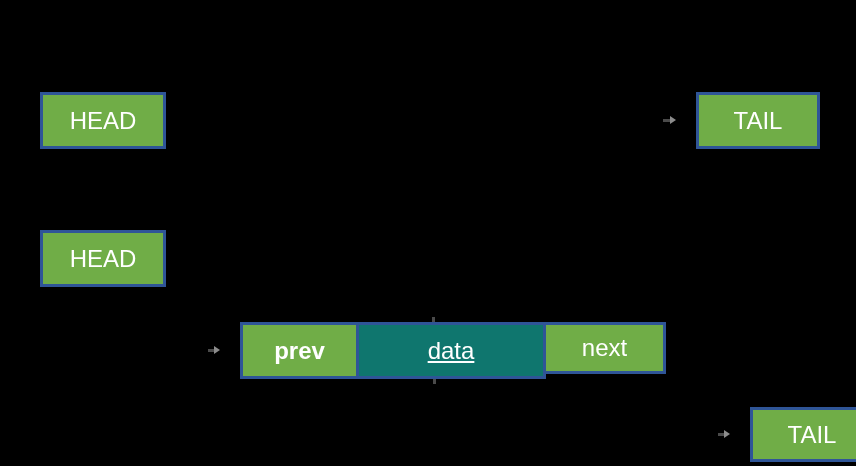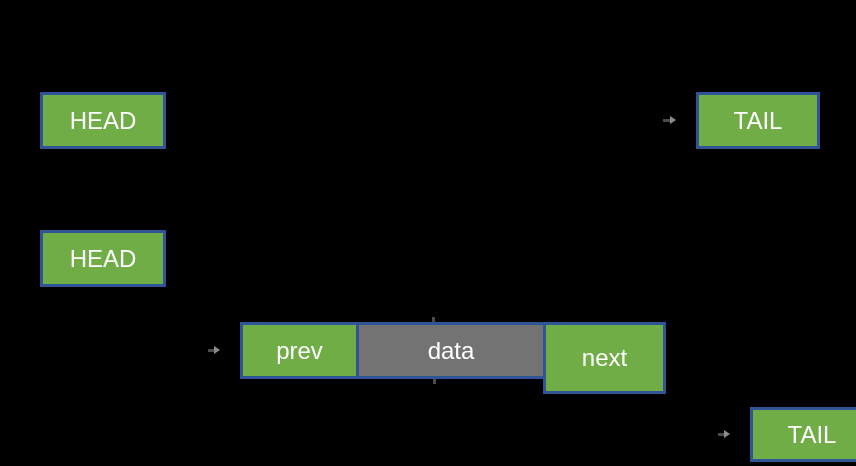--- a/index.html
+++ b/index.html
@@ -23,23 +23,23 @@
     color:var(--label-text,#fff);
     font-size:24px;
     line-height:1;
     user-select:none;
     margin-left:20px;
   }
   .box .lbl{white-space:nowrap;}
   .head-top   {left:20px;  top:92px;  width:126px; height:57px;}
   .tail-top   {left:676px; top:92px;  width:124px; height:57px;}
   .head-mid   {left:20px;  top:230px; width:126px; height:57px;}
-  .node-prev  {left:220px; top:322px; width:119px; height:57px;}
+  .node-prev  {left:220px; top:322px; width:119px; height:57px;font-weight:bold;}
   .node-data  {left:336px; top:322px; width:190px; height:57px;}
-  .node-next  {left:523px; top:322px; width:123px; height:72px;}
+  .node-next  {left:523px; top:322px; width:123px; height:52px;}
   .tail-bottom{left:730px; top:407px; width:124px; height:55px;}
 
   
   .stub{
     position:absolute;
     background:var(--connector-line,#4a4a4a);
   }
   .stub.h{height:3px;}
   .stub.v{width:3px;}
   .arrowhead{
@@ -87,21 +87,21 @@
   </div>
 
   <div class="box head-mid" style="background-color: rgb(112, 173, 71);">
     <span class="lbl">HEAD</span>
   </div>
 
   <div class="box node-prev" style="background-color: rgb(112, 173, 71);">
     <span class="lbl">prev</span>
   </div>
 
-  <div class="box node-data" style="background-color: #737373;">
+  <div class="box node-data" style="background-color: #0f766e; text-decoration: underline;">
     <span class="lbl">data</span>
   </div>
 
   <div class="box node-next" style="background-color: rgb(112, 173, 71);">
     <span class="lbl">next</span>
   </div>
 
   <div class="box tail-bottom" style="background-color: rgb(112, 173, 71);">
     <span class="lbl">TAIL</span>
   </div>

